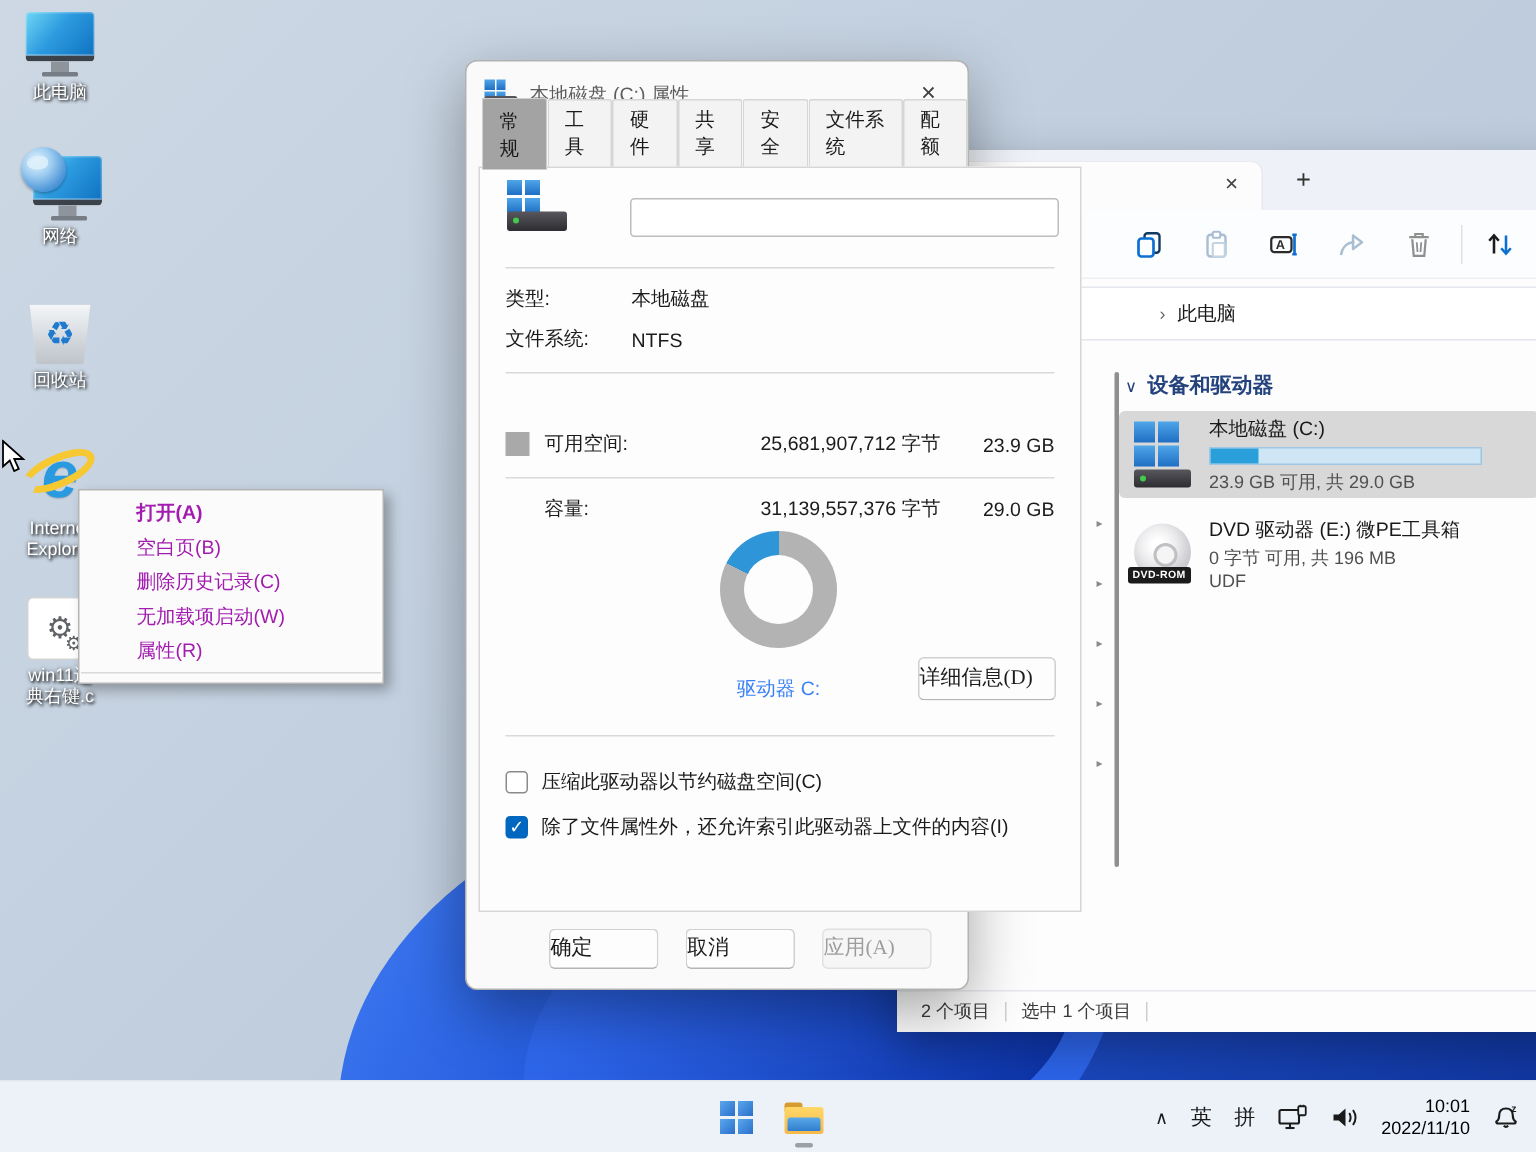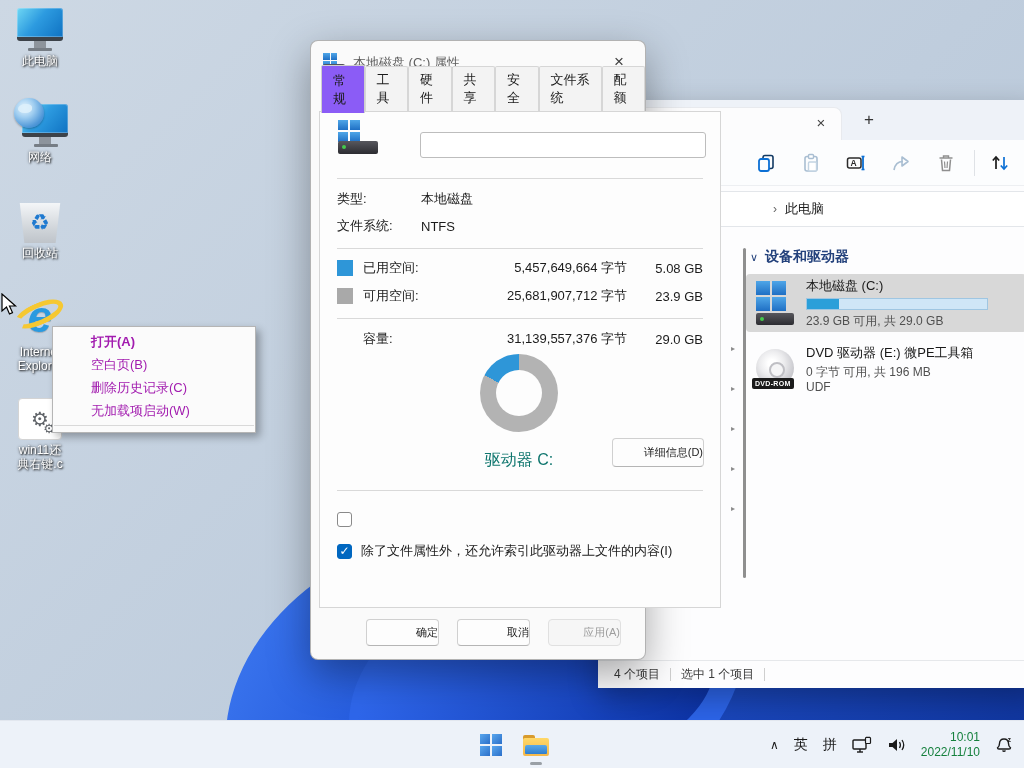--- a/index.html
+++ b/index.html
@@ -89,38 +89,38 @@
   .dialog { position:absolute; left:310px; top:40px; width:336px; height:620px; background:#fafafa; border:1px solid rgba(90,90,90,.45); border-radius:8px; box-shadow:0 14px 40px rgba(0,0,0,.35); z-index:40; }
   .dlg-titlebar { height:44px; display:flex; align-items:center; padding:0 12px; }
   .dlg-icon { width:22px; height:18px; position:relative; margin-right:8px; }
   .dlg-icon .winlogo { position:absolute; left:0; top:-1px; }
   .dlg-icon .hdd-body { width:22px; height:8px; }
   .dlg-icon .hdd-body::after { width:3px; height:3px; top:2.5px; left:3px; }
   .dlg-title { font-size:13px; color:#5d5d5d; flex:1; }
   .dlg-close { width:28px; height:24px; text-align:center; line-height:22px; font-size:17px; color:#404040; border-radius:4px; }
   .dlg-tabs { display:flex; align-items:flex-end; padding-left:10px; height:27px; }
   .dlg-tab { font-size:13px; color:#1b1b1b; padding:4px 11px 5px; border:1px solid #d6d6d6; border-bottom:none; background:#f3f3f3; margin-right:0px; border-radius:2px 2px 0 0; position:relative; }
-  .dlg-tab.active { background:#8b5cf6; padding-top:6px; z-index:3; margin-bottom:-1px; border-color:#cfcfcf; }
+  .dlg-tab.active { background:#a3a3a3; padding-top:6px; z-index:3; margin-bottom:-1px; border-color:#cfcfcf; }
   .dlg-page { position:absolute; left:8px; top:70px; width:402px; height:497px; background:#fdfdfd; border:1px solid #d6d6d6; z-index:2; }
   .pg-hr { position:absolute; left:17px; right:17px; height:1px; background:#d9d9d9; }
   .pg-row { position:absolute; left:17px; right:17px; display:flex; align-items:center; font-size:13px; color:#1b1b1b; }
   .pg-label { width:84px; }
   .sw { width:16px; height:16px; margin-right:10px; }
   .sw.used { background:#2e96d8; }
   .sw.free { background:#a9a9a9; }
   .sw.blank { background:transparent; }
   .col-bytes { width:168px; text-align:right; }
   .col-gb { width:76px; text-align:right; }
   .vol-input { position:absolute; left:100px; top:20px; width:286px; height:26px; border:1px solid #bdbdbd; border-radius:3px; background:#fff; font-size:13px; padding:0 6px; outline:none; }
   .disk-ic-big { position:absolute; left:18px; top:8px; width:42px; height:34px; }
   .disk-ic-big .hdd-body { width:40px; height:13px; }
   .donut { position:absolute; left:160px; top:242px; width:78px; height:78px; border-radius:50%; }
   .donut-hole { position:absolute; left:16px; top:16px; width:46px; height:46px; border-radius:50%; background:#fdfdfd; }
-  .drive-lbl { position:absolute; left:129px; top:338px; width:140px; text-align:center; font-size:16px; color:#0f766e; }
-  .btn { border:1px solid #d0d0d0; border-bottom-color:#b5b5b5; background:#fdfdfd; border-radius:4px; font-size:11px; color:#1b1b1b; text-align:right; font-family:Liberation Sans, sans-serif; }
+  .drive-lbl { position:absolute; left:129px; top:338px; width:140px; text-align:center; font-size:13px; color:#3b82f6; }
+  .btn { border:1px solid #d0d0d0; border-bottom-color:#b5b5b5; background:#fdfdfd; border-radius:4px; font-size:14px; color:#1b1b1b; text-align:left; font-family:Liberation Serif, serif; }
   .details-btn { position:absolute; right:16px; top:326px; width:92px; height:29px; line-height:27px; }
   .cb-row { position:absolute; left:17px; display:flex; align-items:center; gap:9px; font-size:13px; color:#1b1b1b; }
   .cb-box { width:15px; height:15px; border:1px solid #8a8a8a; border-radius:3px; background:#fff; position:relative; }
   .cb-box.checked { background:#0067c0; border-color:#0067c0; }
   .cb-box.checked::after { content:"✓"; position:absolute; left:1.5px; top:-1px; color:#fff; font-size:12px; }
   .dlg-btns { position:absolute; right:24px; bottom:13px; display:flex; gap:18px; }
   .dlg-btn { width:73px; height:27px; line-height:25px; }
   .dlg-btn.disabled { color:#9d9d9d; background:#f6f6f6; border-color:#e0e0e0; }
 
   
@@ -129,21 +129,21 @@
   .startlogo { display:grid; grid-template-columns:1fr 1fr; grid-template-rows:1fr 1fr; gap:2px; width:22px; height:22px; }
   .startlogo span { background:linear-gradient(135deg,#59a7ee,#2b6fc9); }
   .folder { position:relative; width:26px; height:21px; }
   .folder .back { position:absolute; left:0; top:0; width:12px; height:6px; background:#d89b2e; border-radius:2px 2px 0 0; }
   .folder .body { position:absolute; left:0; top:3px; width:26px; height:18px; background:linear-gradient(#ffd868,#f6b84a); border-radius:2px; }
   .folder .front { position:absolute; left:2px; top:10px; width:22px; height:9px; background:linear-gradient(#5aa9e8,#2f7ecf); border-radius:2px 2px 1px 1px; }
   .run-dot { position:absolute; left:530px; bottom:3px; width:12px; height:3px; border-radius:2px; background:#9aa0a6; }
   .tray { position:absolute; right:10px; top:0; height:48px; display:flex; align-items:center; gap:15px; }
   .tray-txt { font-size:14px; color:#1b1b1b; }
   .tray-chev { font-size:12px; color:#1b1b1b; }
-  .clock { text-align:right; font-size:12px; color:#15803d; line-height:15px; }
+  .clock { text-align:right; font-size:12px; color:#000000; line-height:15px; }
   svg text { font-family:"Liberation Sans",sans-serif; }
 </style>
 </head>
 <body>
 
 <div class="wallpaper">
   <div class="bloom">
     <div class="petal p4"></div>
     <div class="petal p1"></div>
     <div class="petal p3"></div>
@@ -195,20 +195,21 @@
   <div class="desk-label">
     <span>win11还</span><br><span>典右键.c</span>
   </div>
 </div>
 
 <div class="ctx-menu">
   <div class="ctx-item bold">打开(A)</div>
   <div class="ctx-item">空白页(B)</div>
   <div class="ctx-item">删除历史记录(C)</div>
   <div class="ctx-item">无加载项启动(W)</div>
+  <div class="ctx-item">属性(R)</div>
   <div class="ctx-sep"></div>
 </div>
 
 <div class="explorer">
   <div class="ex-tabstrip">
     <div class="ex-tab">
       <div class="ex-tab-close">×</div>
     </div>
     <div class="ex-newtab">+</div>
   </div>
@@ -295,21 +296,21 @@
       </div>
       <div class="drive-meta">
         <div class="drive-name">DVD 驱动器 (E:) 微PE工具箱</div>
         <div class="dvd-line">0 字节 可用, 共 196 MB</div>
         <div class="dvd-line">UDF</div>
       </div>
     </div>
   </div>
 
   <div class="ex-status">
-    <span>4 个项目</span>
+    <span>2 个项目</span>
     <span class="st-div"></span>
     <span>选中 1 个项目</span>
     <span class="st-div"></span>
   </div>
 </div>
 
 <div class="dialog">
   <div class="dlg-titlebar">
     <div class="dlg-icon">
       <div class="winlogo small">
@@ -352,26 +353,20 @@
       <span class="pg-label">类型:</span>
       <span>本地磁盘</span>
     </div>
     <div class="pg-row" style="top:105px;">
       <span class="pg-label">文件系统:</span>
       <span>NTFS</span>
     </div>
 
     <div class="pg-hr" style="top:136px;"></div>
 
-    <div class="pg-row" style="top:147px;">
-      <span class="sw used"></span>
-      <span style="flex:1;">已用空间:</span>
-      <span class="col-bytes">5,457,649,664 字节</span>
-      <span class="col-gb">5.08 GB</span>
-    </div>
     <div class="pg-row" style="top:175px;">
       <span class="sw free"></span>
       <span style="flex:1;">可用空间:</span>
       <span class="col-bytes">25,681,907,712 字节</span>
       <span class="col-gb">23.9 GB</span>
     </div>
 
     <div class="pg-hr" style="top:206px;"></div>
 
     <div class="pg-row" style="top:218px;">
@@ -384,20 +379,21 @@
     <div class="donut" style="background: conic-gradient(from -63deg, rgb(46, 150, 216) 0deg, rgb(46, 150, 216) 63deg, rgb(179, 179, 179) 63deg, rgb(179, 179, 179) 360deg);">
       <div class="donut-hole"></div>
     </div>
     <div class="drive-lbl">驱动器 C:</div>
     <button class="btn details-btn">详细信息(D)</button>
 
     <div class="pg-hr" style="top:378px;"></div>
 
     <div class="cb-row" style="top:400px;">
       <span class="cb-box"></span>
+      <span>压缩此驱动器以节约磁盘空间(C)</span>
     </div>
     <div class="cb-row" style="top:430px;">
       <span class="cb-box checked"></span>
       <span>除了文件属性外，还允许索引此驱动器上文件的内容(I)</span>
     </div>
   </div>
 
   <div class="dlg-btns">
     <button class="btn dlg-btn">确定</button>
     <button class="btn dlg-btn">取消</button>

